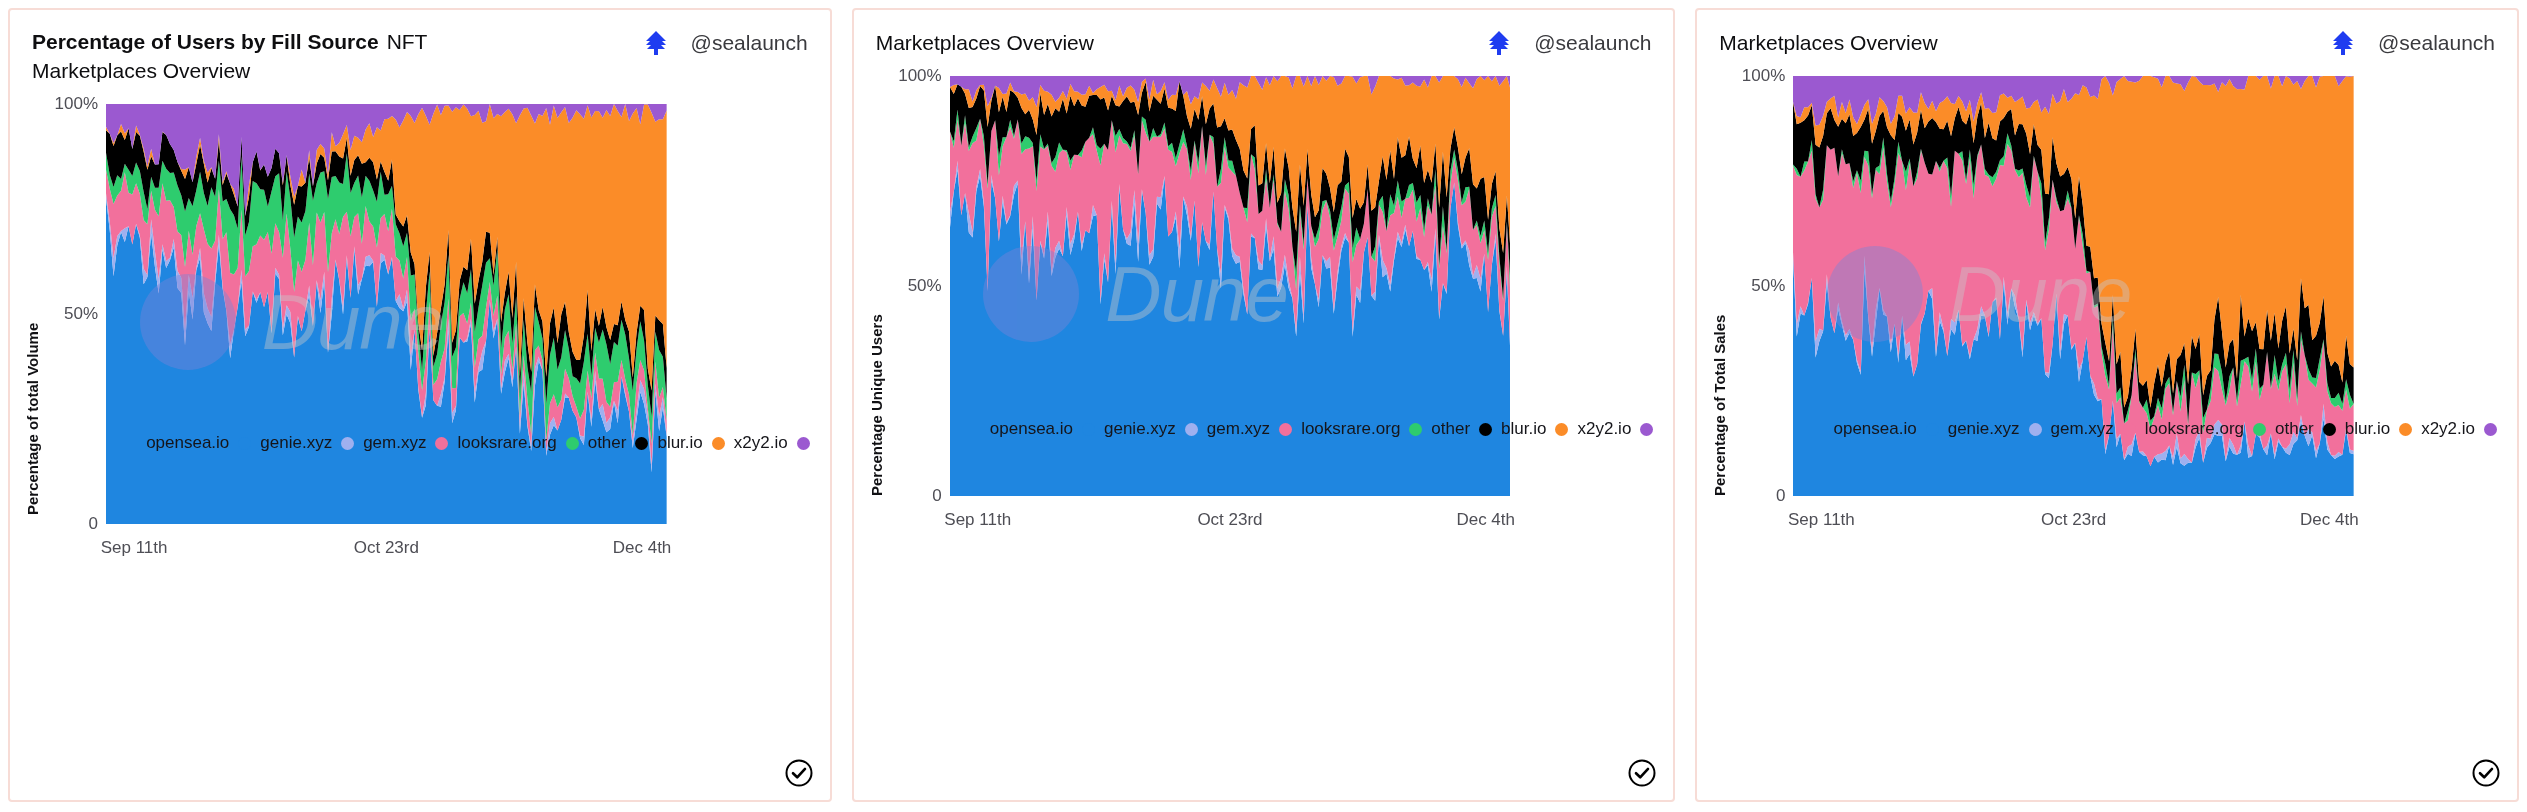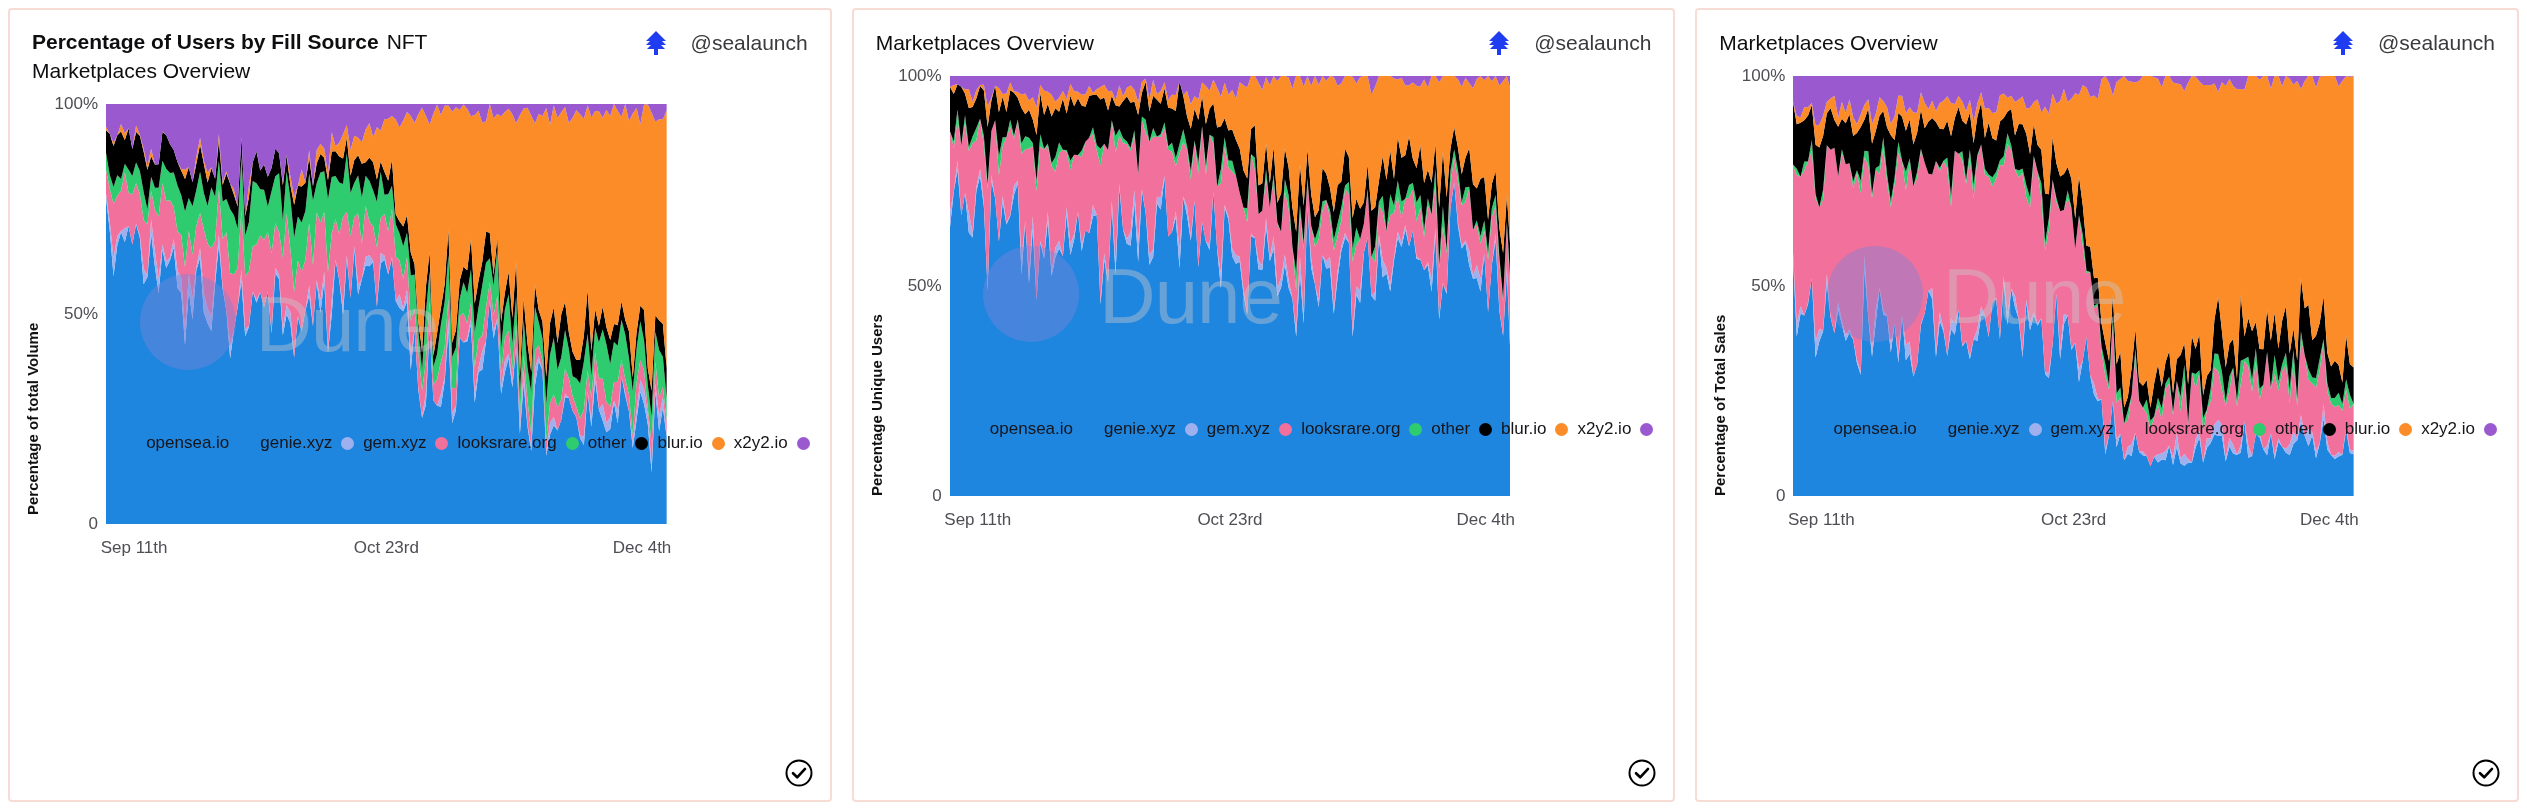--- a/index.html
+++ b/index.html
@@ -110,24 +110,25 @@
     width:79%;
     overflow:hidden;
   }
   .chart-canvas svg { display:block; width:100%; height:100%; }
   .watermark {
     position:absolute;
     left:6%;
     top:52%;
     transform:translateY(-50%);
     display:flex;
-    align-items:flex-end;
-    gap:20px;
+    align-items:center;
+    gap:26px;
     pointer-events:none;
     opacity:.42;
+    font-style:italic;
   }
   .wm-circle {
     width:96px; height:96px; border-radius:50%;
     background:#7b84d8;
   }
   .wm-text {
     font-size:78px;
     color:#c9c9cc;
     letter-spacing:-1px;
     font-family:"Liberation Sans", sans-serif;

